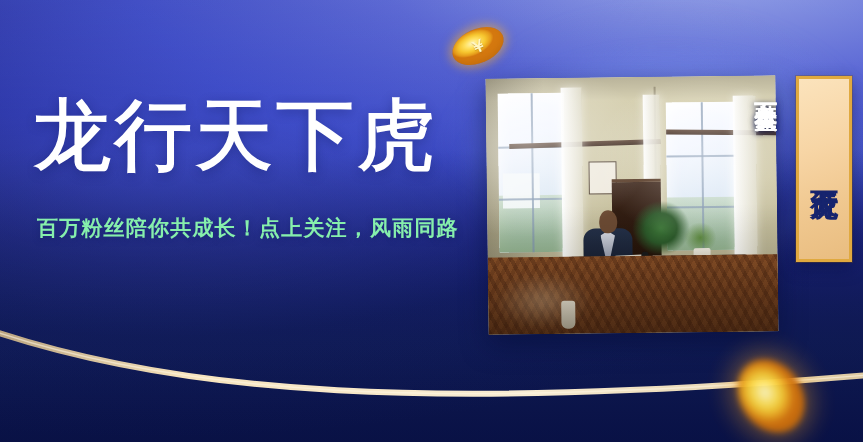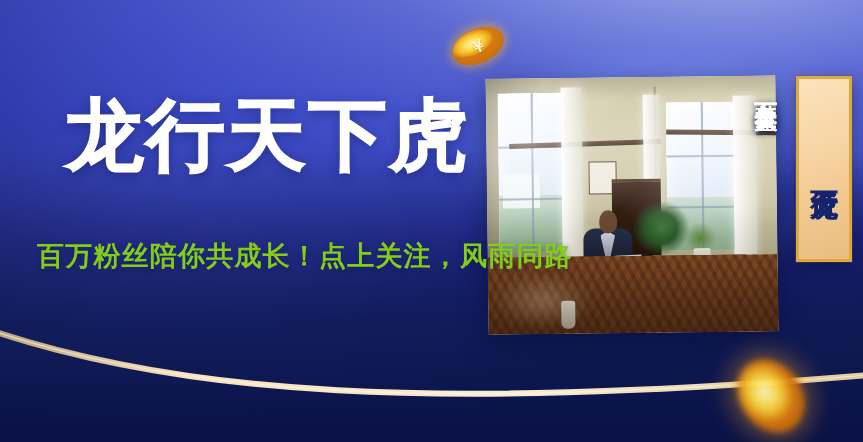--- a/index.html
+++ b/index.html
@@ -79,31 +79,30 @@
     position: absolute;
     left: 33px;
     top: 96px;
     width: 470px;
   }
   .main-title {
     margin: 0;
     color: #ffffff;
     font-size: 78px;
     line-height: 1.0;
-    font-weight: 700;
+    font-weight: 400;
     letter-spacing: 3px;
     text-shadow: 0 3px 12px rgba(10,20,80,0.45);
     -webkit-text-stroke: 1.5px #ffffff;
     white-space: nowrap;
-    text-align: center;
   }
   .sub-title {
-    margin: 64px 0 0 4px;
-    color: #84cc16;
-    font-size: 27px;
+    margin: 40px 0 0 4px;
+    color: #86efac;
+    font-size: 21px;
     font-weight: 700;
     letter-spacing: 1.2px;
     text-shadow: 0 2px 7px rgba(10,20,80,0.40);
     white-space: nowrap;
   }
 
   
   .photo-frame {
     position: absolute;
     left: 487px;

